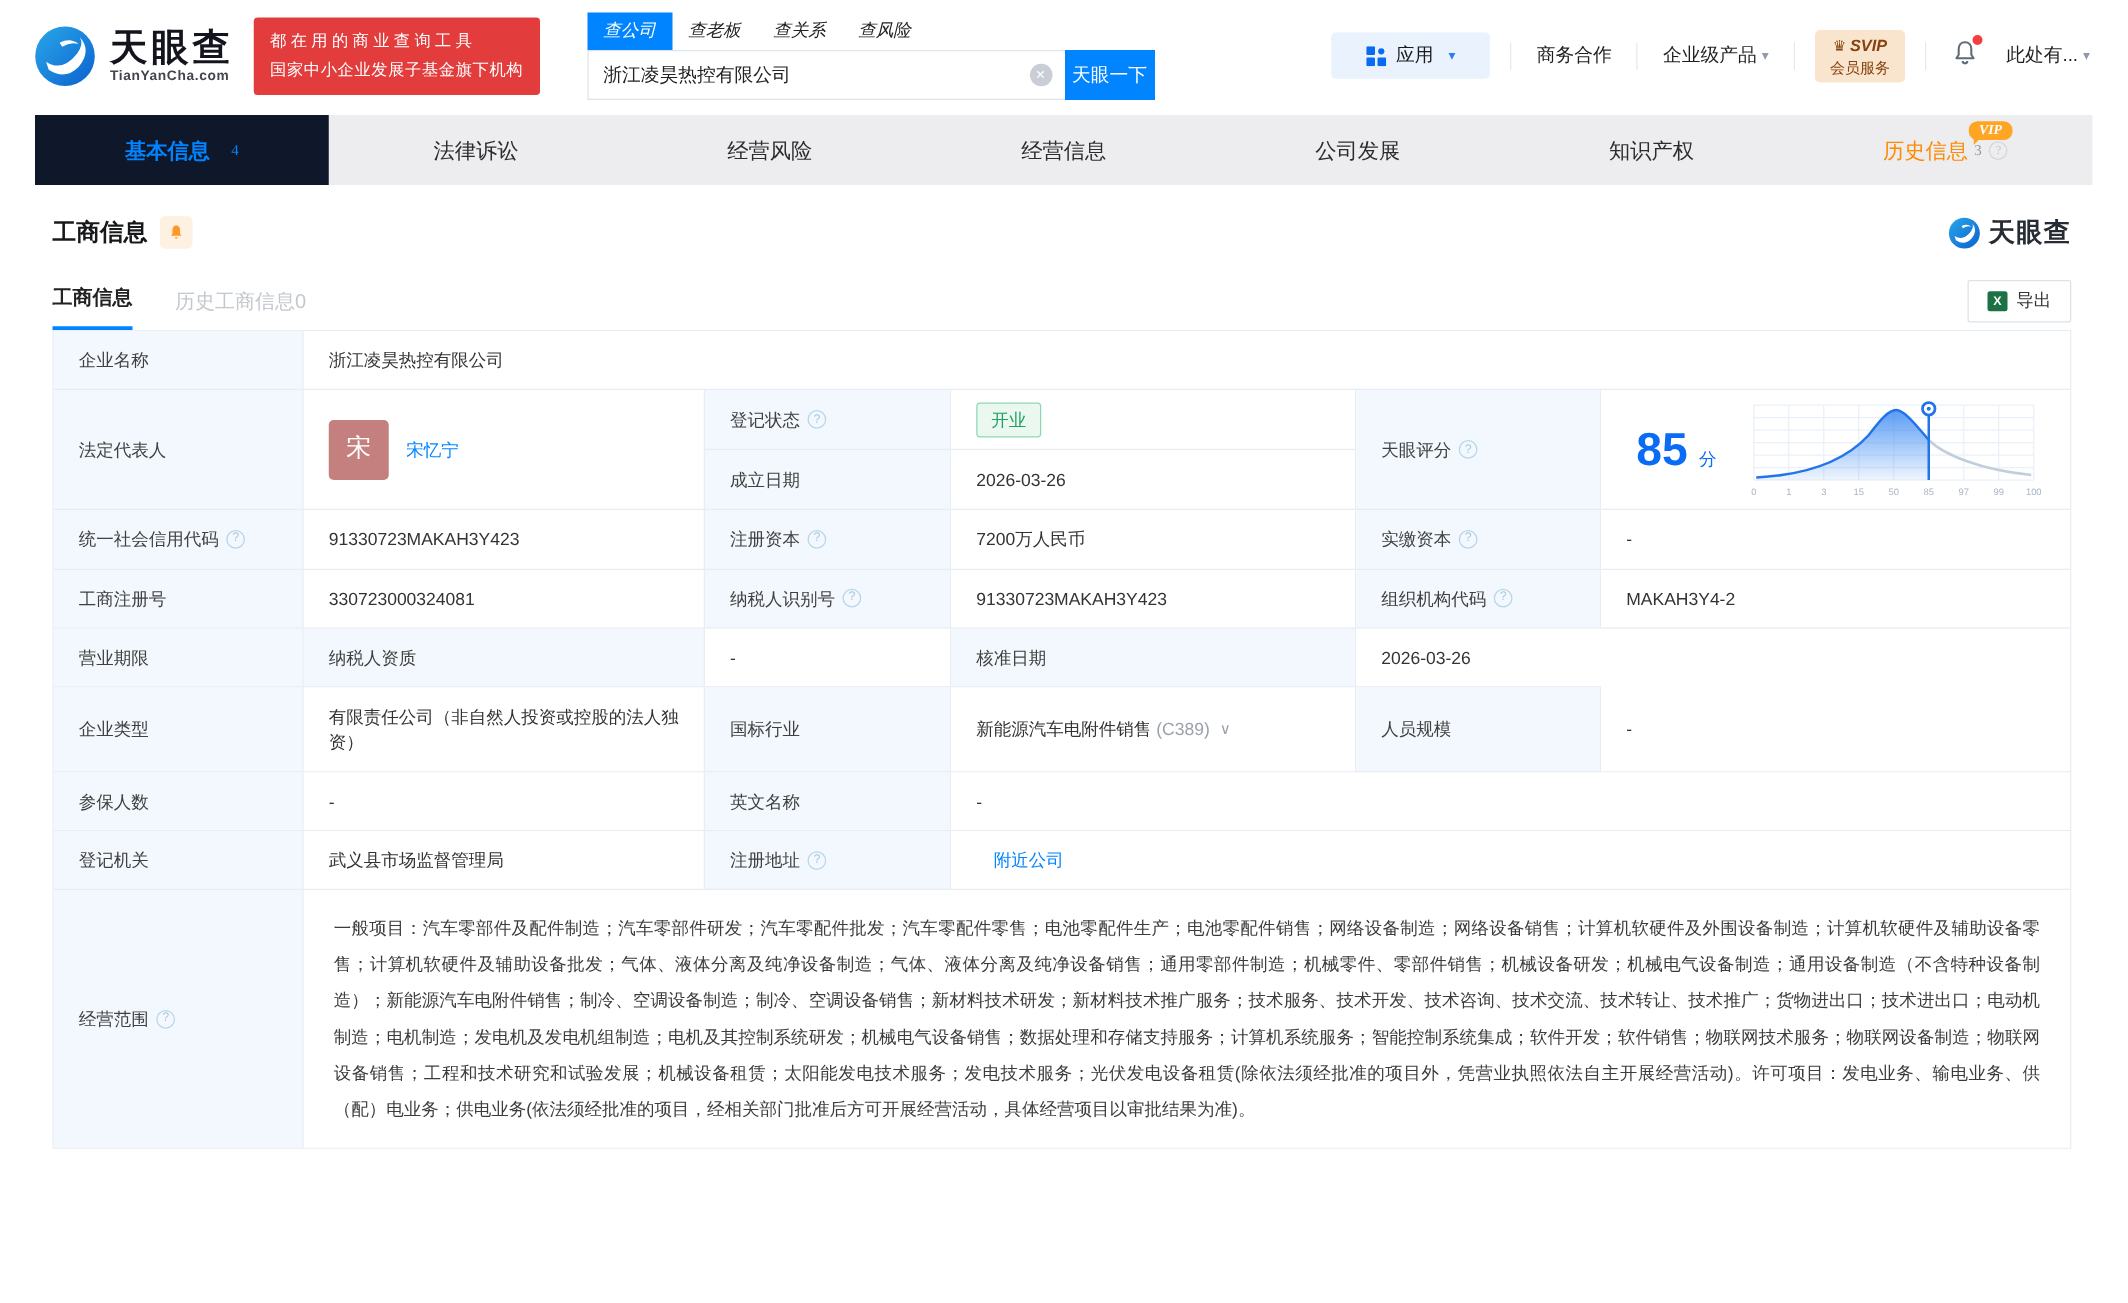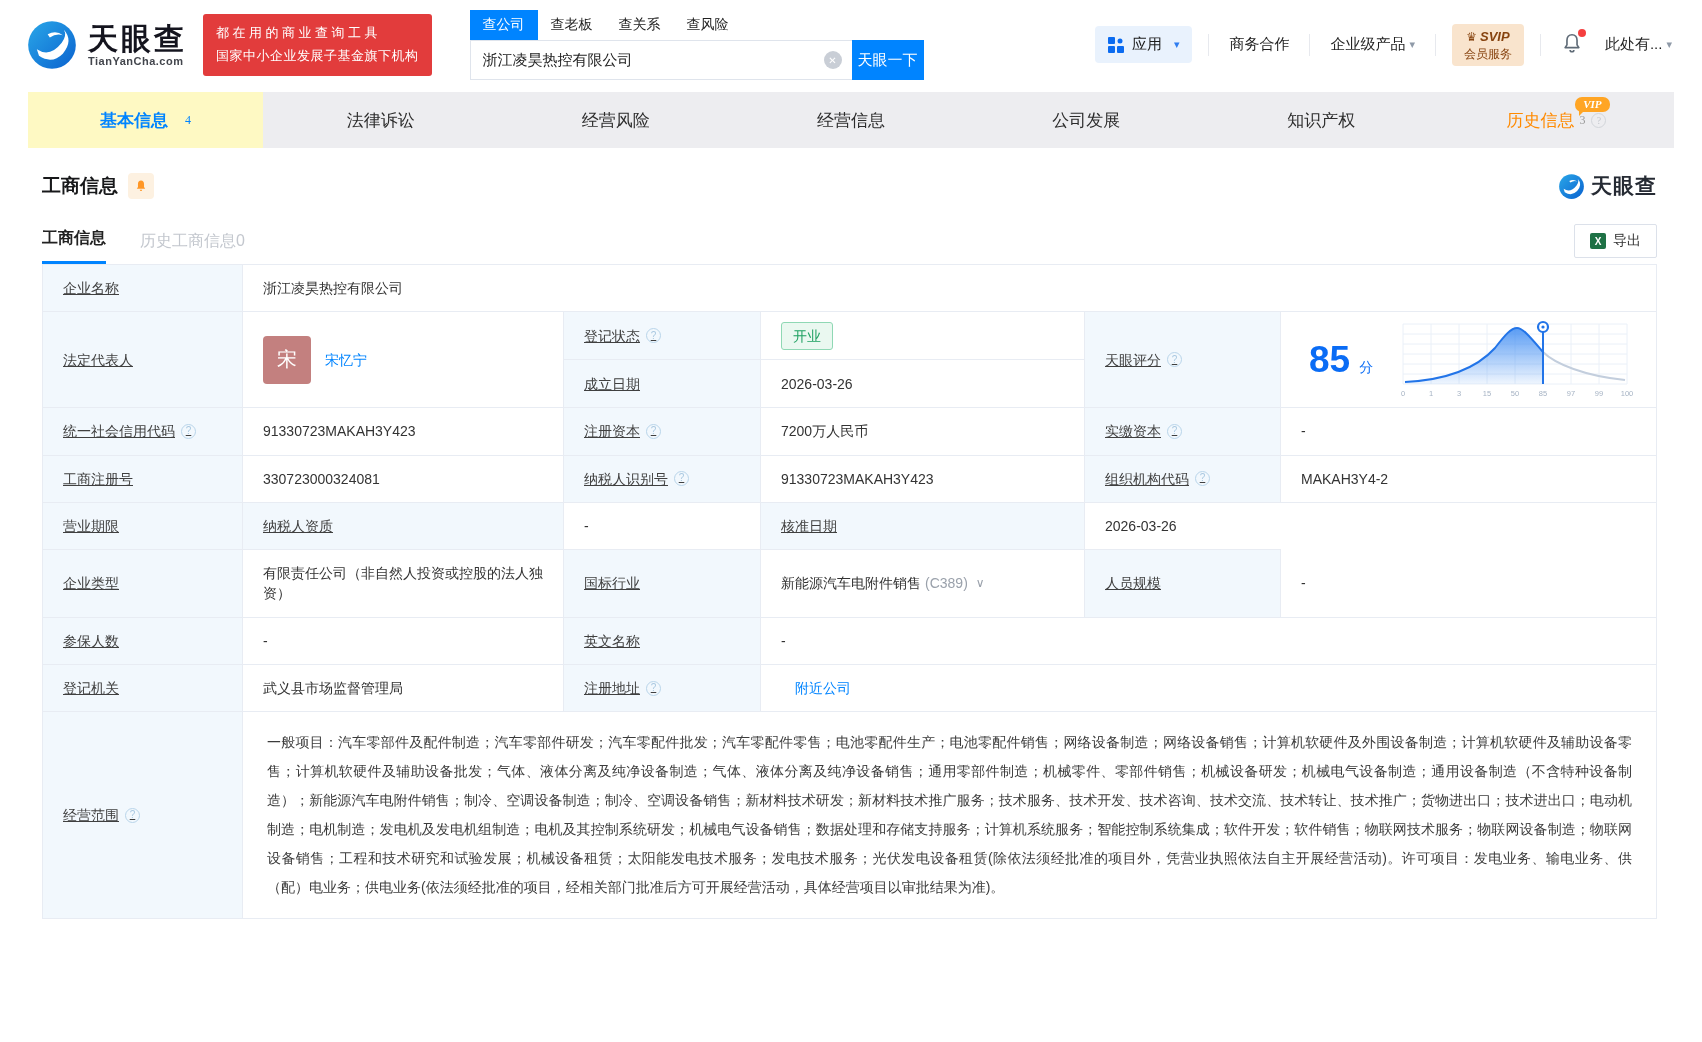--- a/index.html
+++ b/index.html
@@ -11,55 +11,55 @@
   .logo-block { display:flex; align-items:center; gap:10px; flex:0 0 auto; }
   .logo-swirl { width:52px; height:52px; }
   .brand-cn { font-size:30px; font-weight:bold; color:#14141e; letter-spacing:3px; line-height:1.05; }
   .brand-en { font-size:11px; color:#43464d; font-weight:bold; letter-spacing:.5px; }
   .slogan { background:#e23c3c; color:#fff; font-size:13px; padding:8px 13px; border-radius:3px;
             line-height:1.75; flex:0 0 auto; }
   .slogan .l1 { letter-spacing:3.5px; }
   .slogan .l2 { letter-spacing:.5px; }
 
   .search-block { margin-left:22px; flex:0 0 auto; }
-  .search-tabs { display:flex; }
+  .search-tabs { display:flex;font-style:italic; }
   .stab { font-size:14px; color:#222; padding:6px 13px; cursor:pointer; }
   .stab.active { background:#0084ff; color:#fff; }
   .search-row { display:flex; }
   .search-input-wrap { position:relative; }
   .search-input { width:382px; height:40px; border:1px solid #dfe4ec; border-right:none;
                   padding:0 38px 0 12px; font-size:15px; color:#222; outline:none;
                   font-family:inherit; }
   .clear-ic { position:absolute; right:10px; top:11px; width:18px; height:18px; border-radius:50%;
               background:#c9ced6; color:#fff; font-size:10px; display:flex; align-items:center;
               justify-content:center; cursor:pointer; }
   .search-btn { width:72px; height:40px; background:#0084ff; color:#fff; border:none; font-size:15px;
                 cursor:pointer; font-family:inherit; }
 
   .top-nav { margin-left:auto; display:flex; align-items:center; }
-  .apps-chip { background:#e9f2fd; border-radius:4px; padding:9px 13px; display:flex;
+  .apps-chip { background:#e9f2fd; border-radius:4px; padding:9px 28px; display:flex;
                align-items:center; gap:8px; font-size:15px; color:#1a1a1a; cursor:pointer; }
   .grid-ic { width:16px; height:16px; }
   .caret { font-size:11px; color:#8f9aa8; margin-left:4px; }
   .caret.blue { color:#2f7df0; }
   .vdiv { width:1px; height:22px; background:#e7e9ee; margin:0 16px; }
   .nav-link { font-size:15px; color:#1f1f1f; padding:0 4px; cursor:pointer; display:flex; align-items:center; }
   .svip-chip { background:#f9e4cd; border-radius:4px; padding:4px 12px; text-align:center;
                color:#87430f; cursor:pointer; line-height:1.35; }
   .svip-chip .l1 { font-size:13px; font-weight:bold; font-style:italic; display:flex; align-items:center; gap:3px; justify-content:center;}
   .svip-chip .l2 { font-size:12px; }
   .crown { font-size:12px; font-style:normal; }
   .bell-wrap { position:relative; margin:0 18px 0 4px; cursor:pointer; }
   .bell-dot { position:absolute; top:-3px; right:-3px; width:8px; height:8px; background:#f53f3f; border-radius:50%; }
 
   
   .page-tabs { margin:2px 28px 0 28px; height:56px; background:#ededf0; display:flex; }
   .ptab { flex:1; display:flex; align-items:center; justify-content:center; font-size:17px;
           color:#2c2c2c; cursor:pointer; position:relative;font-family:Liberation Serif, serif; }
-  .ptab.active { background:#fef9c3; color:#0084ff; font-weight:bold;gap:12px; }
+  .ptab.active { background:#0f172a; color:#0084ff; font-weight:bold;gap:12px; }
   .ptab .cnt { font-size:12px; margin-left:5px; color:#0084ff; font-weight:normal; }
   .ptab.history { color:#ff8a00; }
   .ptab.history .cnt { color:#999; }
   .vip-badge { position:absolute; top:5px; left:58%; background:#ffa524; color:#fff; font-size:11px;
                font-weight:bold; font-style:italic; padding:1px 8px 2px; border-radius:7px; }
   .vip-badge::after { content:""; position:absolute; left:4px; bottom:-4px; border:4px solid transparent;
                border-top-color:#ffa524; border-left-color:#ffa524; }
   .qmark { display:inline-flex; width:15px; height:15px; border:1px solid #b9d5ea; color:#a9c8e0;
            border-radius:50%; font-size:10px; align-items:center; justify-content:center;
            margin-left:6px; flex:0 0 auto; }
@@ -84,21 +84,21 @@
             font-weight:bold; display:flex; align-items:center; justify-content:center; }
 
   
   .biz-table { margin:0 45px 0 42px; border:1px solid #e8ecf3; border-top:1px solid #e8ecf3; }
   .trow { display:grid; grid-template-columns:200px 321px 197px 324px 196px 1fr; }
   .trow2 { display:grid; grid-template-columns:200px 321px 197px 324px 196px 1fr;
            grid-template-rows:48px 48px; }
   .cell { padding:13px 20px; font-size:14px; display:flex; align-items:center;
           border-right:1px solid #e8ecf3; border-bottom:1px solid #e8ecf3; background:#fff;
           line-height:1.45; }
-  .cell.lab { background:#f2f8fd; color:#404040;text-decoration:underline; }
+  .cell.lab { background:#f2f8fd; color:#404040; }
   .cell.nbr { border-right:none; }
   .sp26 { grid-column:2/7; }
   .sp46 { grid-column:4/7; }
   .rs2 { grid-row:1/3; }
   .last-row .cell { border-bottom:none; }
 
   .avatar { width:48px; height:48px; background:#c3807f; border-radius:4px; color:#fff; font-size:20px;
             display:flex; align-items:center; justify-content:center; flex:0 0 auto; }
   .link { color:#0084ff; cursor:pointer; text-decoration:none; }
   .tag-open { border:1px solid #8fd8b4; background:#eaf8f0; color:#20a162; font-size:14px;

